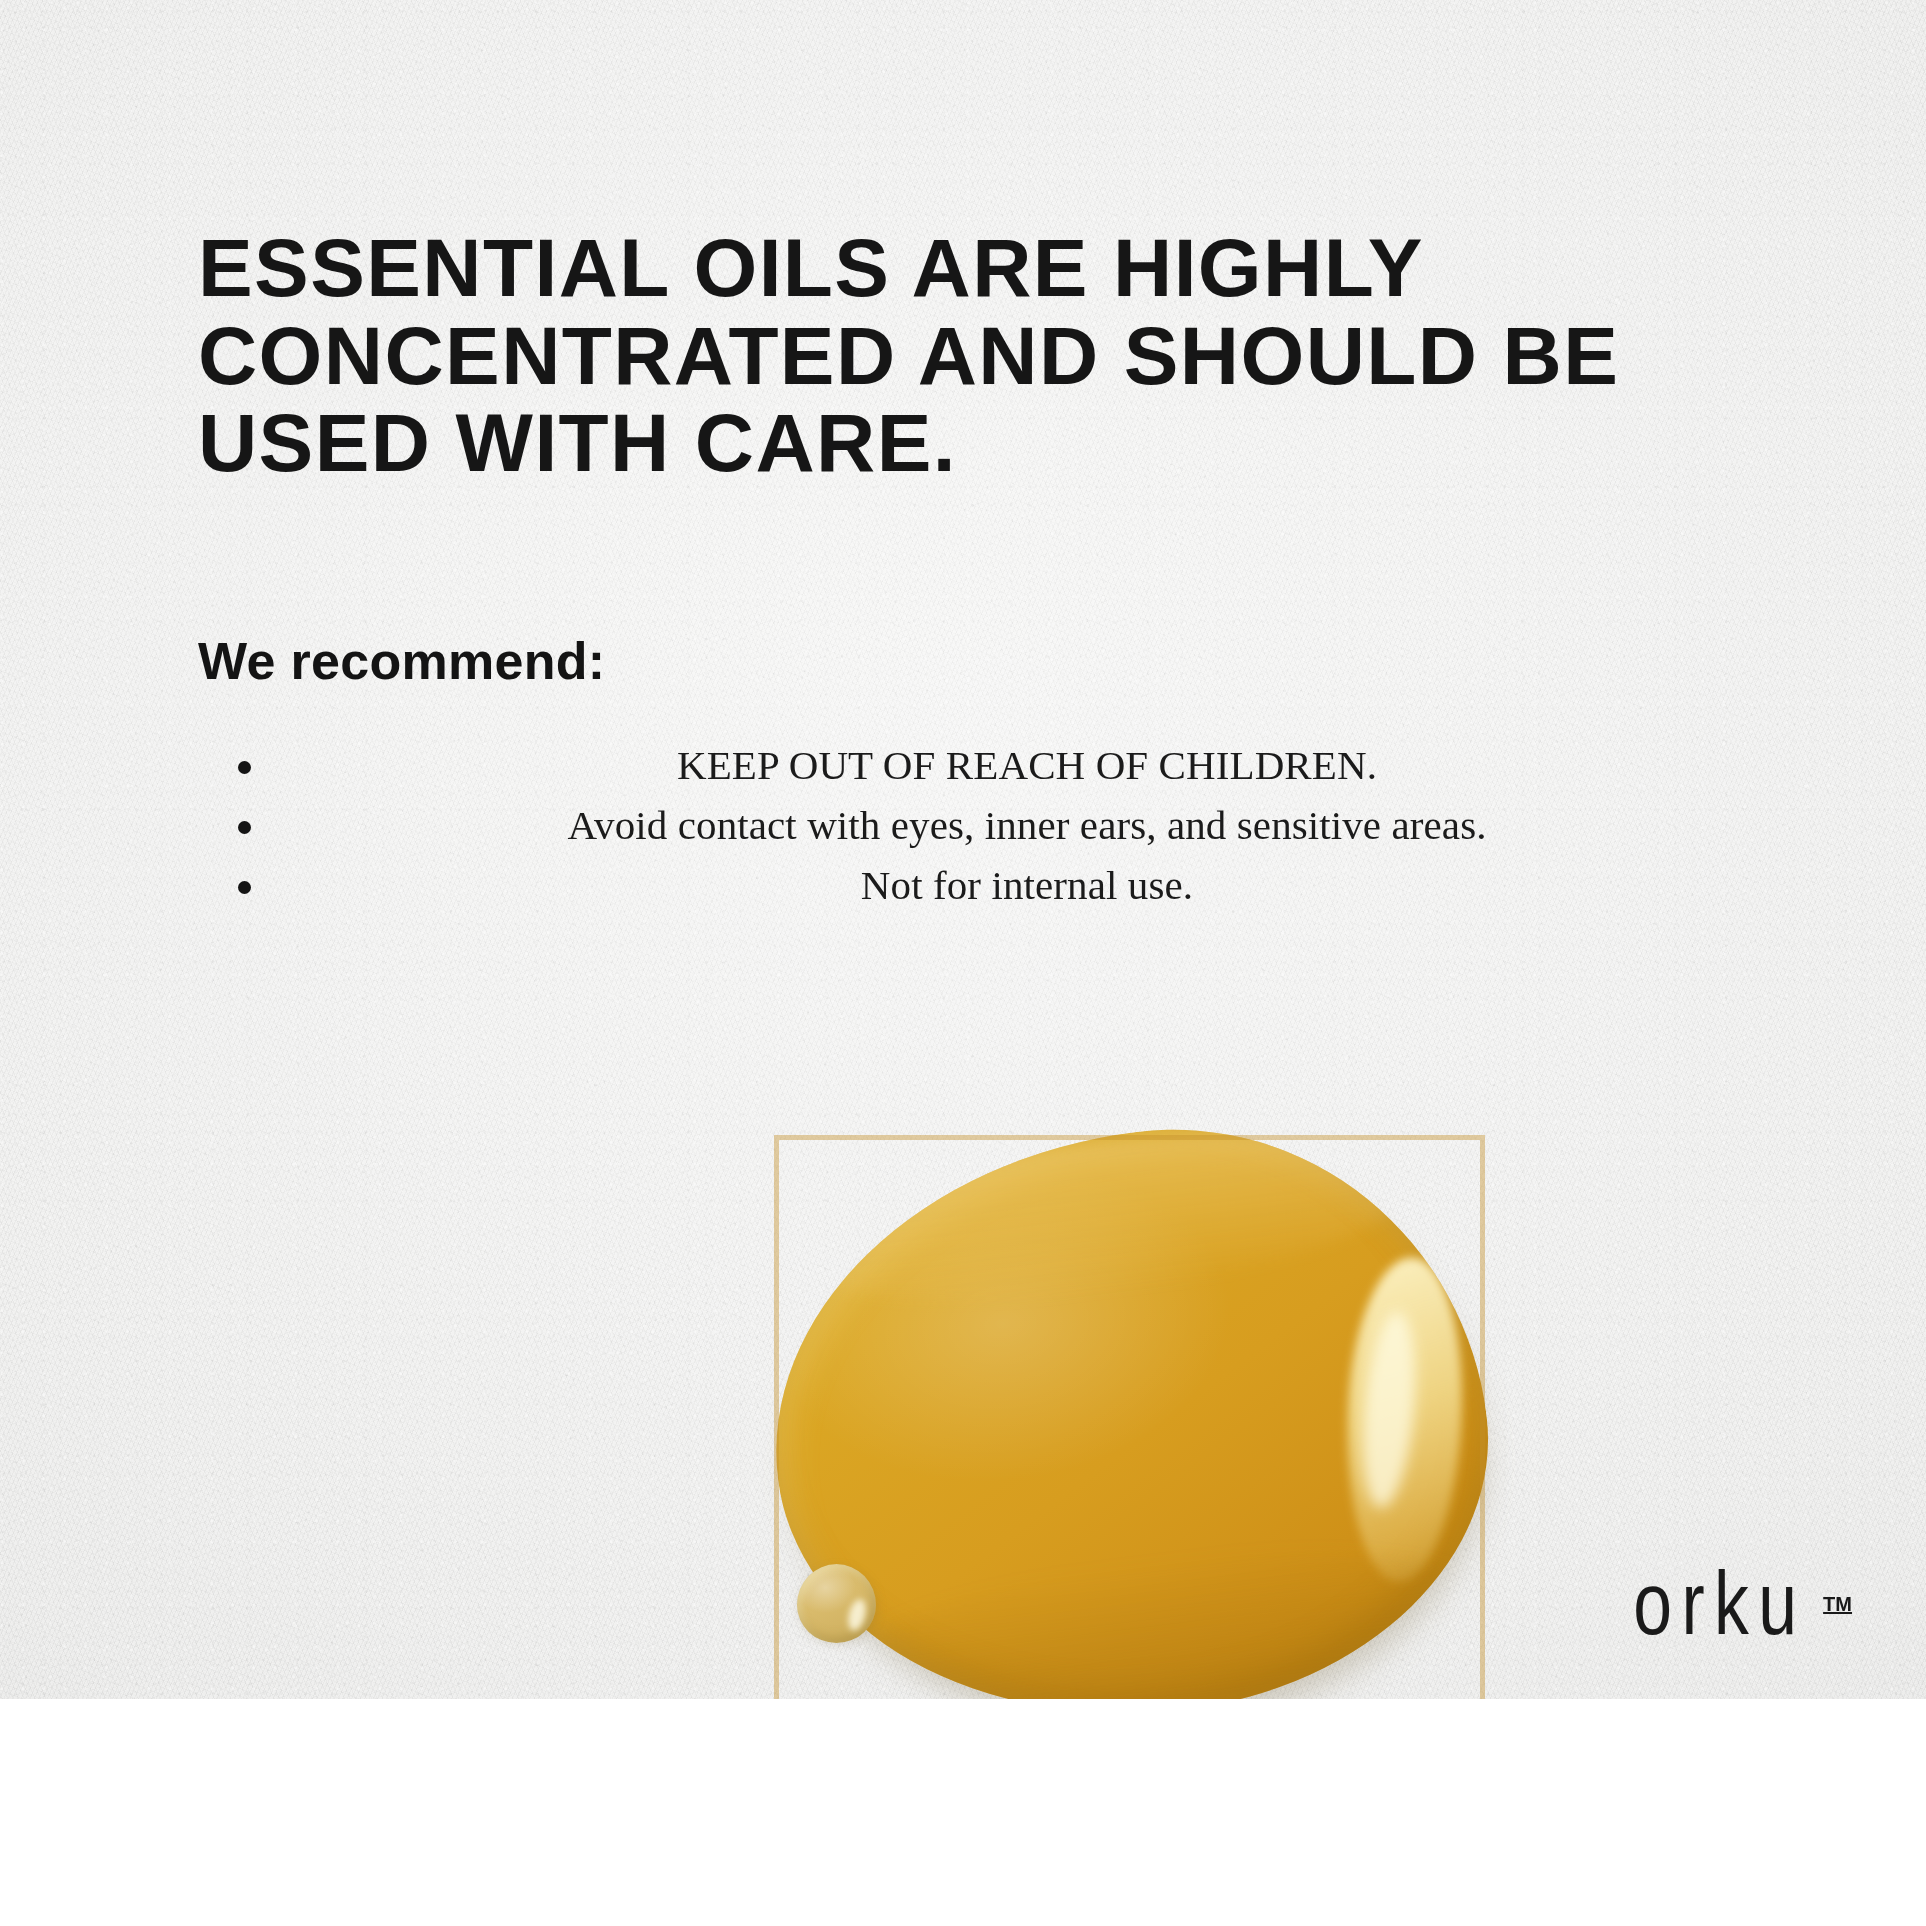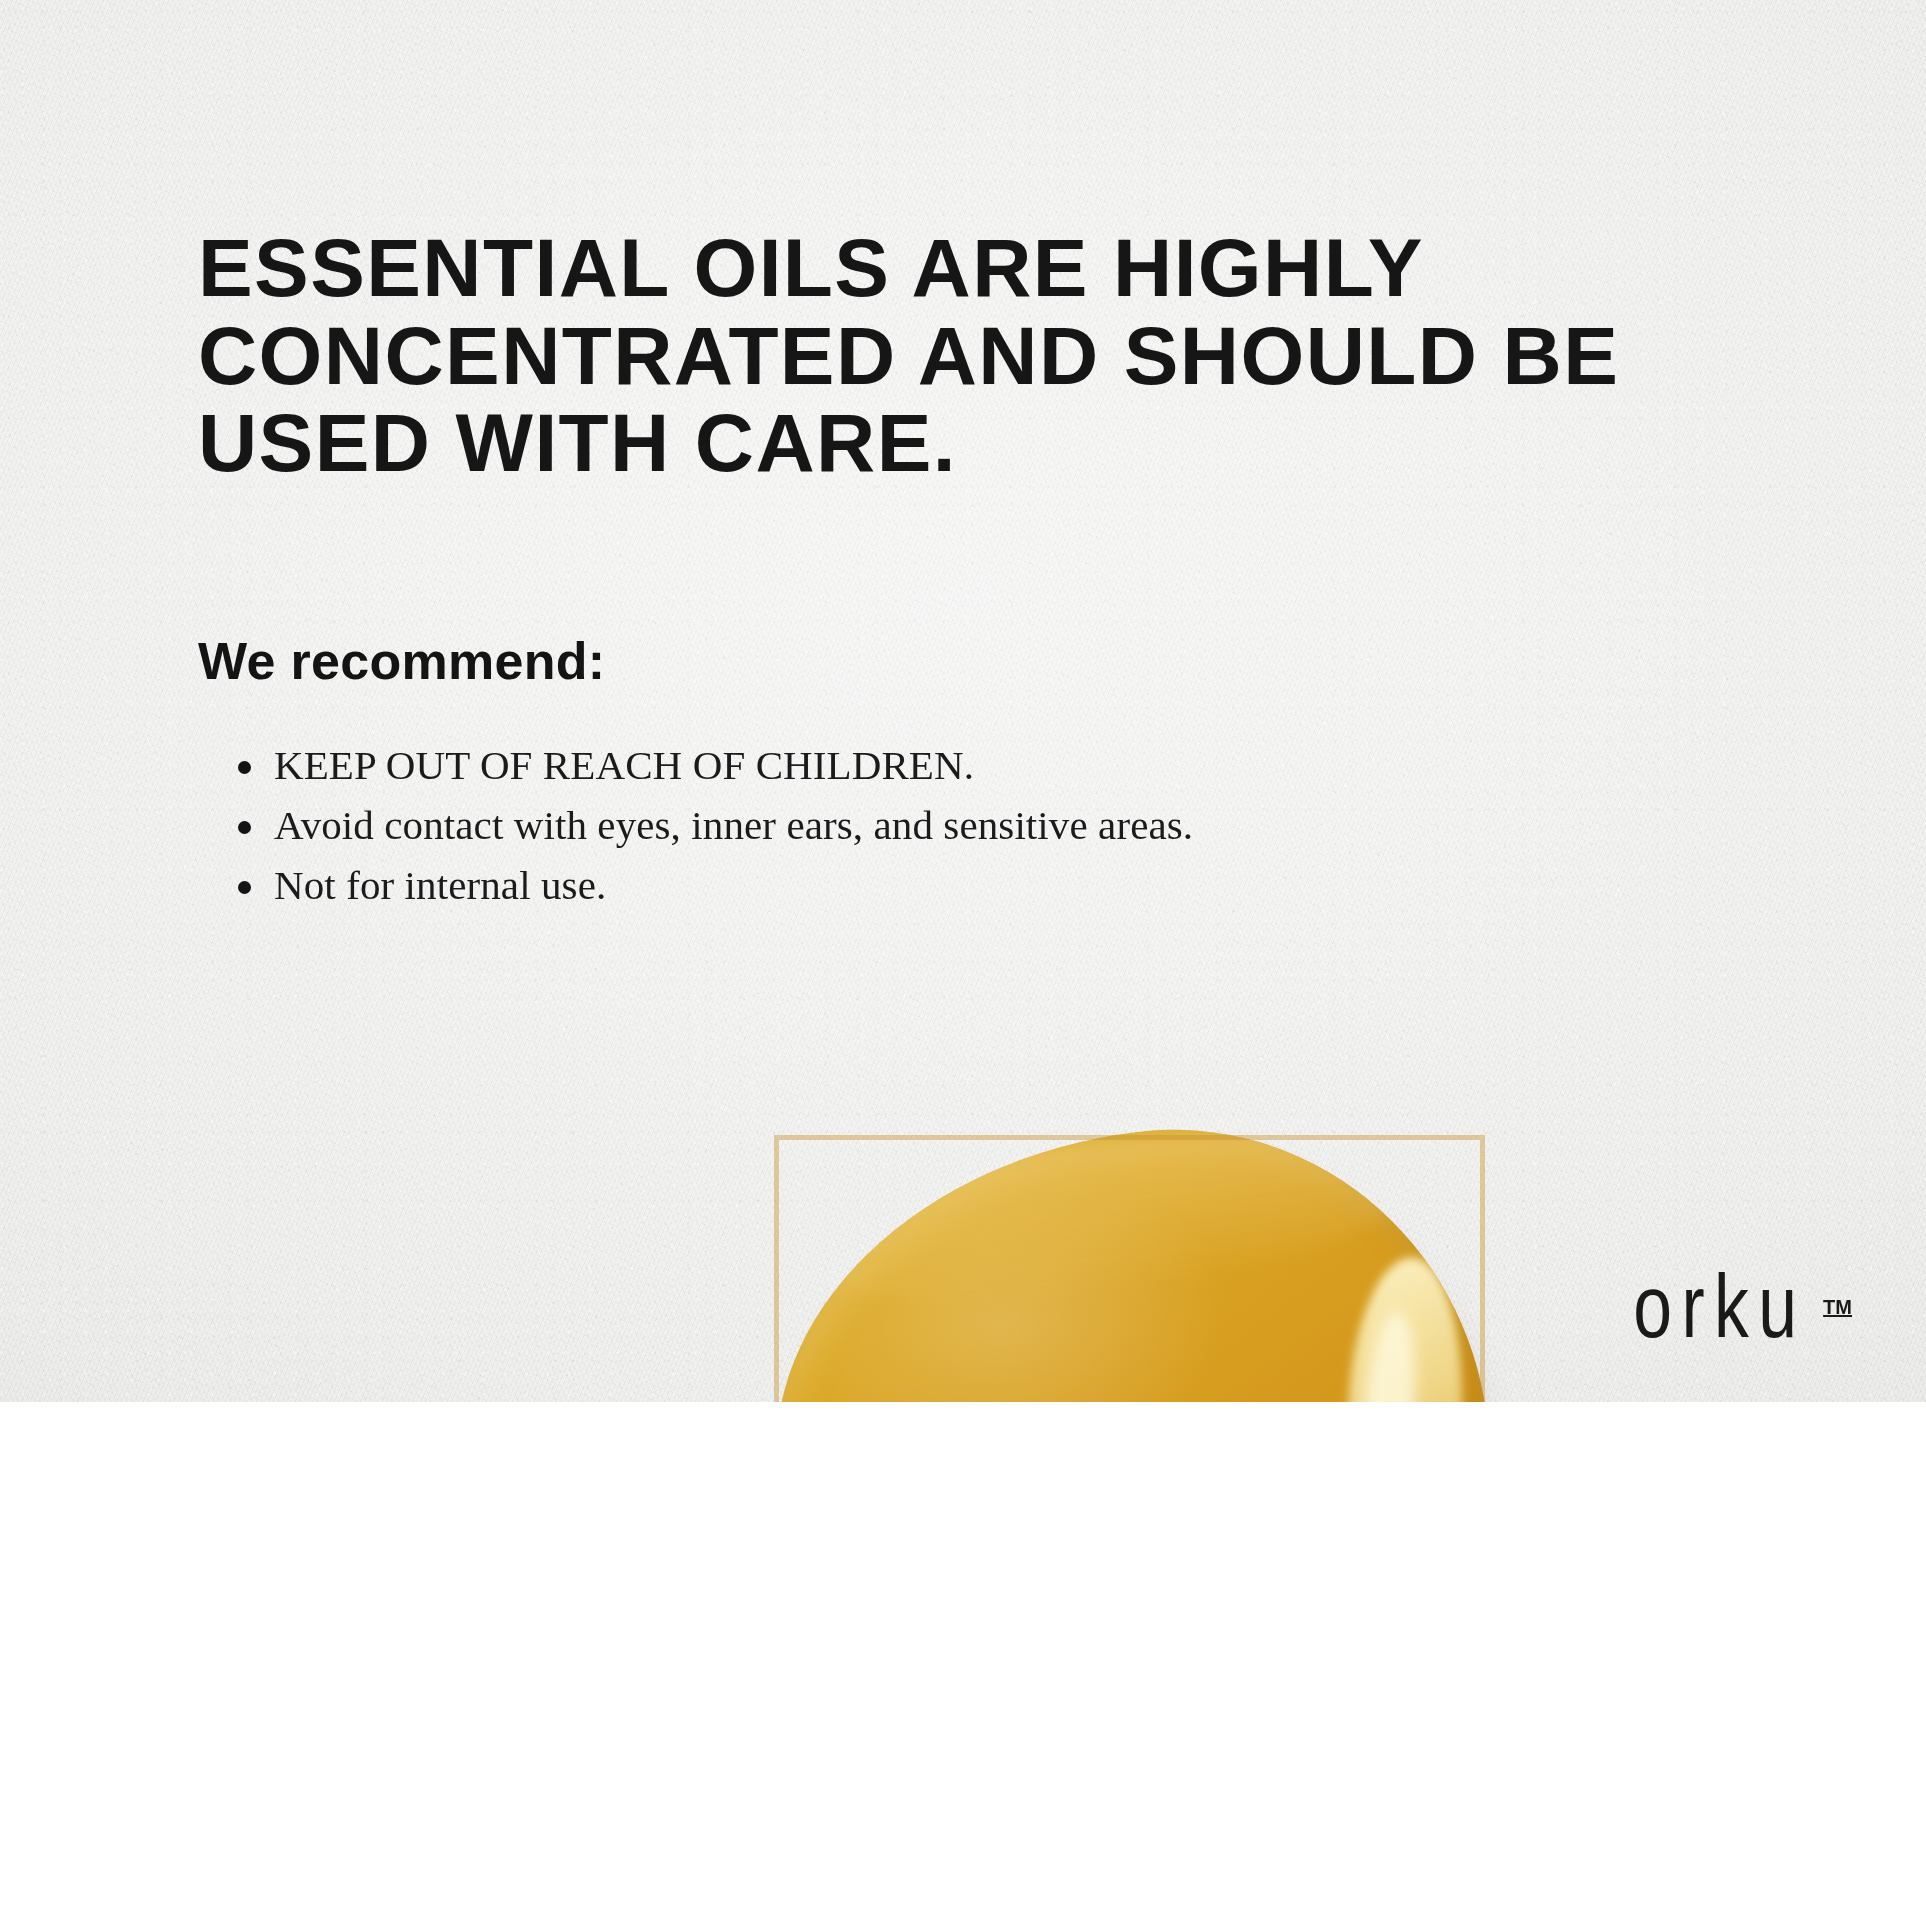--- a/index.html
+++ b/index.html
@@ -4,21 +4,21 @@
 <style>
   html, body {
     margin: 0;
     padding: 0;
     background: #ffffff;
   }
 
   #poster {
     position: relative;
     width: 1927px;
-    height: 1402px;
+    height: 1699px;
     overflow: hidden;
     background-color: #f1f1f0;
     font-family: "Liberation Sans", sans-serif;
     -webkit-font-smoothing: antialiased;
   }
 
   
   .bg-base {
     position: absolute;
     inset: 0;
@@ -91,20 +91,21 @@
   }
 
   .reco-list {
     position: absolute;
     top: 741px;
     left: 38px;
     margin: 0;
     padding: 0;
     list-style: none;
     width: 1544px;
+    text-align: center;
   }
   .reco-item {
     position: relative;
     padding-left: 38px;
     margin: 0 0 11px 0;
     font-family: "Liberation Serif", serif;
     font-size: 41px;
     line-height: 1.19;
     color: #1b1b1b;
     letter-spacing: 0.1px;

